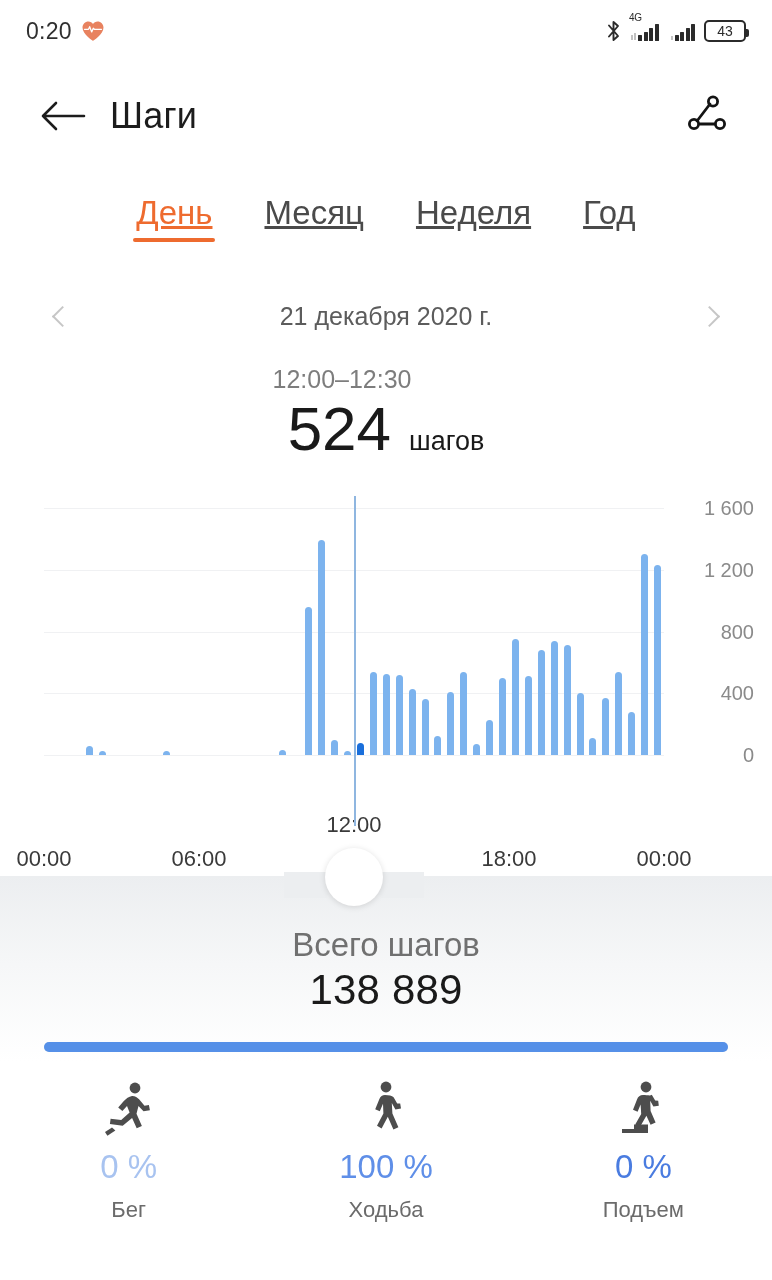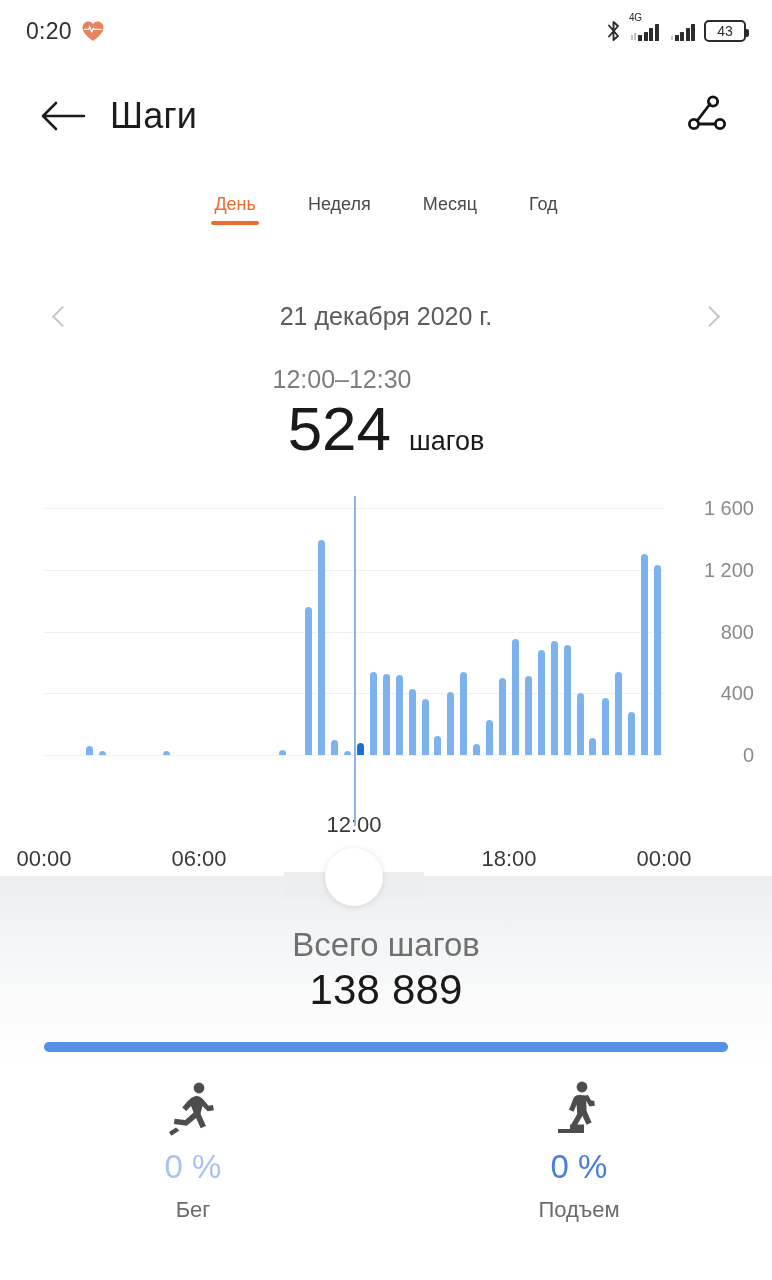--- a/index.html
+++ b/index.html
@@ -52,21 +52,21 @@
   }
   .back-btn { width: 54px; height: 54px; display:flex; align-items:center; justify-content:center; }
   .page-title { font-size: 36px; color: #1c1c1c; margin-left: 20px; letter-spacing: .2px; }
   .share-btn { margin-left: auto; width: 56px; height: 56px; display:flex; align-items:center; justify-content:center; }
 
   
   .tabs {
     position: absolute; top: 192px; left: 0; width: 772px;
     display: flex; justify-content: center; align-items: flex-start; gap: 40px;
   }
-  .tab { position: relative; font-size: 18px; color: #4a4a4a; padding: 2px 6px 14px; }
+  .tab { position: relative; font-size: 33px; color: #4a4a4a; padding: 2px 6px 14px; text-decoration: underline; }
   .tab.active { color: #ee6b2f; }
   .tab.active::after {
     content: ""; position: absolute; left: 3px; right: 3px; bottom: 4px;
     height: 4px; background: #ee6b2f; border-radius: 2px;
   }
 
   
   .daterow {
     position: absolute; top: 288px; left: 0; width: 772px; height: 56px;
     display: flex; align-items: center; justify-content: center;
@@ -228,22 +228,22 @@
         <path d="M13 29L26 12M16 32h15" stroke="#141414" stroke-width="2.8" stroke-linecap="round" fill="none"></path>
         <circle cx="29" cy="9.5" r="4.6" fill="none" stroke="#141414" stroke-width="2.8"></circle>
         <circle cx="10" cy="32" r="4.6" fill="none" stroke="#141414" stroke-width="2.8"></circle>
         <circle cx="36" cy="32" r="4.6" fill="none" stroke="#141414" stroke-width="2.8"></circle>
       </svg>
     </div>
   </div>
 
   <div class="tabs">
     <div class="tab active">День</div>
+    <div class="tab">Месяц</div>
     <div class="tab">Неделя</div>
-    <div class="tab">Месяц</div>
     <div class="tab">Год</div>
   </div>
 
   <div class="daterow">
     <div class="chev left">
         <b></b>
       </div>
     <div class="date-text">21 декабря 2020 г.</div>
     <div class="chev right">
         <b></b>
@@ -335,20 +335,30 @@
           <circle cx="33" cy="8" r="5.4" fill="#4d4d4d"></circle>
           <path d="M30 16c-3 .5-6 2.6-8.4 5.3l-5.4 6.2 4.2 3.4 4.6-5 2.6 6.6-8.4 7.4-10.6-1.2-.7 5.4 12.8 1.6 9.4-7.8 4.6 10.4 5.2-2.2-5.4-12.4 2-7.6 5 5.2 6.4-1-1-5.2-4.4.6-5.2-6.2c-1.8-2-4.4-3.6-7.3-3.5z" fill="#4d4d4d"></path>
           <path d="M10 47.5l-7 4.6 2.4 3.6 8-5.2z" fill="#4d4d4d"></path>
         </svg>
       </div>
       <div class="stat-pct" style="color: rgb(168, 195, 240);">0 %</div>
       <div class="stat-name">Бег</div>
     </div>
     <div class="stat">
       <div class="stat-icon">
+        <svg width="44" height="58" viewBox="0 0 44 58">
+          <circle cx="22" cy="7" r="5.4" fill="#4d4d4d"></circle>
+          <path d="M21 15c-2.6 0-4.6 1.6-5.6 4l-4.2 10.2 4.6 2 3.2-7.4.4 9.6-6.4 12.4 4.6 2.6 6.2-11.6 5.6 12.6 5-2.2-6-13.6-.6-10.6 3.6 6.4 5.6-.8-.8-5-3-.2-3.6-6.2C28 15.8 24.6 15 21 15z" fill="#4d4d4d"></path>
+        </svg>
+      </div>
+      <div class="stat-pct" style="color: rgb(95, 143, 232);">100 %</div>
+      <div class="stat-name">Ходьба</div>
+    </div>
+    <div class="stat">
+      <div class="stat-icon">
         <svg width="54" height="58" viewBox="0 0 54 58">
           <circle cx="30" cy="7" r="5.4" fill="#4d4d4d"></circle>
           <path d="M27 15c-3 0-5 1.8-6 4.4l-4 10.4 4.6 2 3-7.2.6 9.4-6 10.4 4.6 2.8 6.6-11.4 4.2 9 5-2.2-5-11.6-.4-10.2 3.2 5.6 5.4-.6-.6-5-3-.2-3.4-5.8C34.6 16 31 15 27 15z" fill="#4d4d4d"></path>
           <path d="M6 49h12v4H6zM18 44.5h14V53H18z" fill="#4d4d4d"></path>
         </svg>
       </div>
       <div class="stat-pct" style="color: rgb(74, 124, 224);">0 %</div>
       <div class="stat-name">Подъем</div>
     </div>
   </div>

